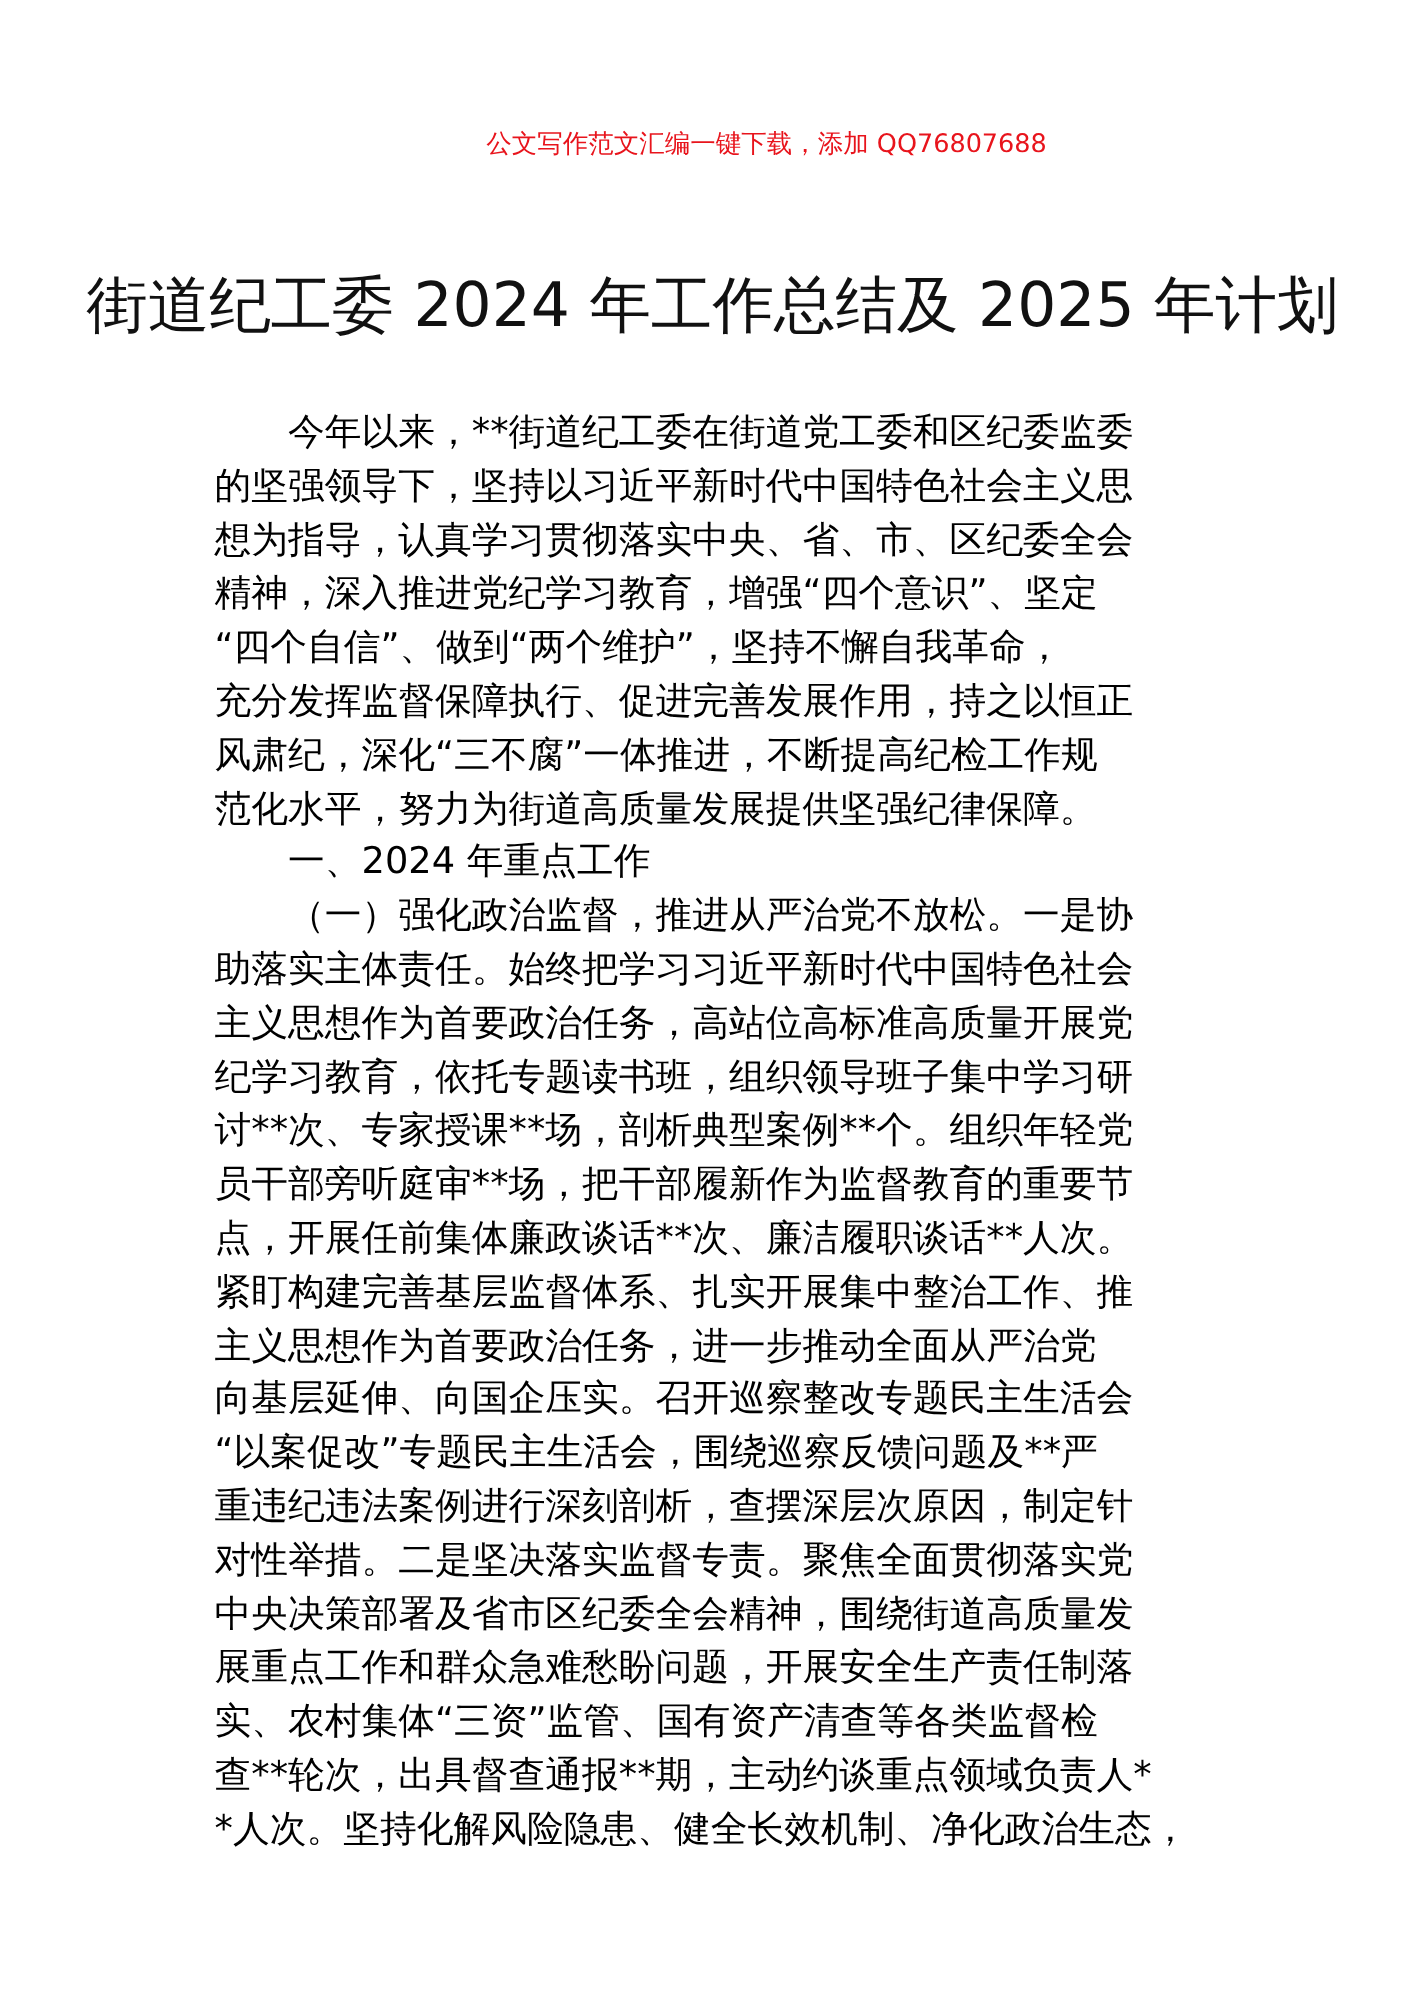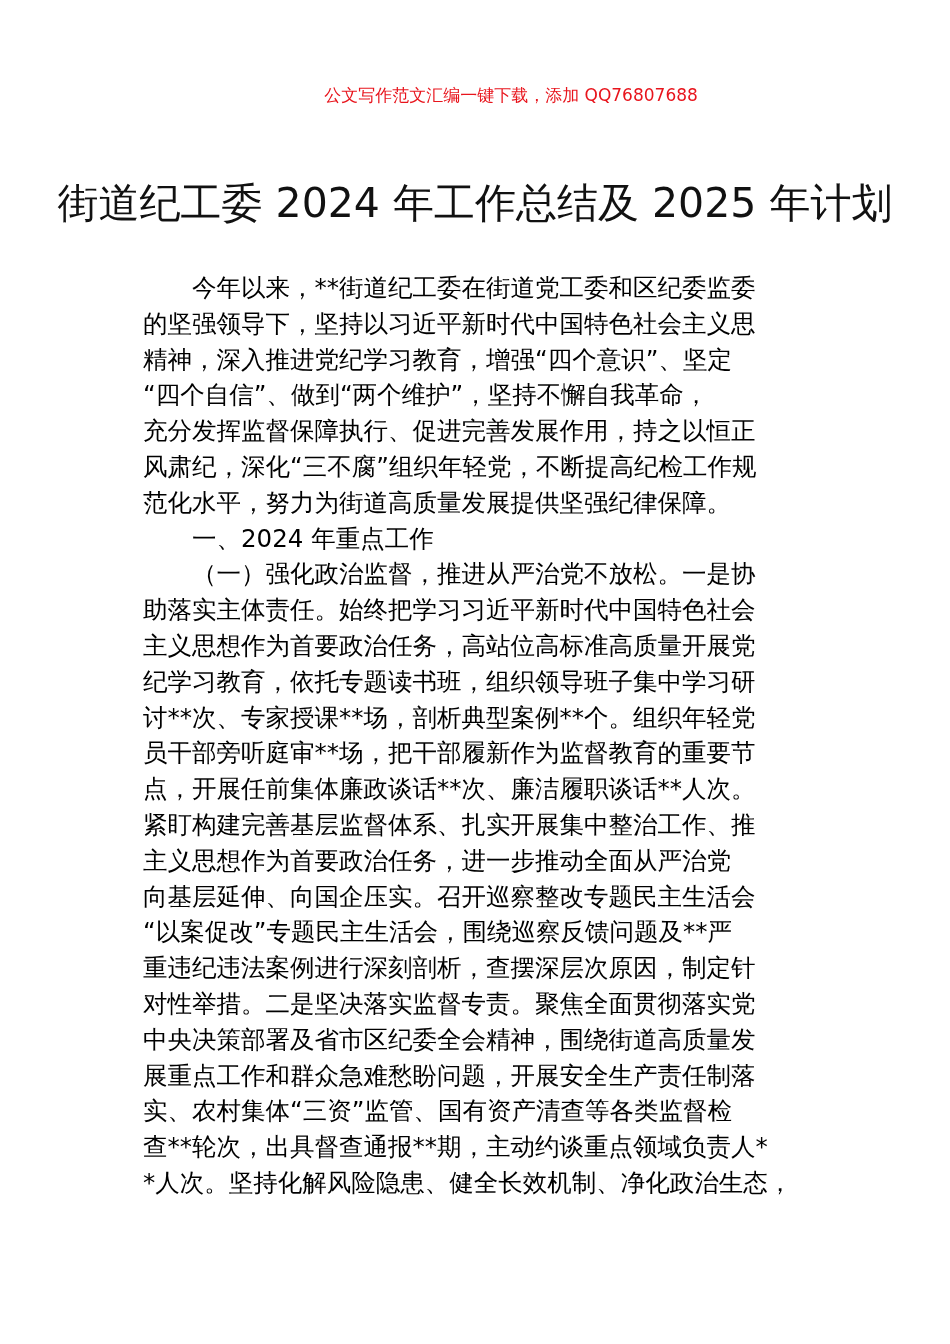--- a/index.html
+++ b/index.html
@@ -27,24 +27,25 @@
 </head>
 <body>
 
 <div class="page">
   <div class="banner">公文写作范文汇编一键下载，添加 QQ76807688</div>
   <div class="title">街道纪工委 2024 年工作总结及 2025 年计划</div>
 
   <div class="body-text">
     <span class="line indent">今年以来，**街道纪工委在街道党工委和区纪委监委</span>
     <span class="line">的坚强领导下，坚持以习近平新时代中国特色社会主义思</span>
+    <span class="line">想为指导，认真学习贯彻落实中央、省、市、区纪委全会</span>
     <span class="line">精神，深入推进党纪学习教育，增强“四个意识”、坚定</span>
     <span class="line">“四个自信”、做到“两个维护”，坚持不懈自我革命，</span>
     <span class="line">充分发挥监督保障执行、促进完善发展作用，持之以恒正</span>
-    <span class="line">风肃纪，深化“三不腐”组织年轻党，不断提高纪检工作规</span>
+    <span class="line">风肃纪，深化“三不腐”一体推进，不断提高纪检工作规</span>
     <span class="line">范化水平，努力为街道高质量发展提供坚强纪律保障。</span>
     <span class="line indent">一、2024 年重点工作</span>
     <span class="line indent">（一）强化政治监督，推进从严治党不放松。一是协</span>
     <span class="line">助落实主体责任。始终把学习习近平新时代中国特色社会</span>
     <span class="line">主义思想作为首要政治任务，高站位高标准高质量开展党</span>
     <span class="line">纪学习教育，依托专题读书班，组织领导班子集中学习研</span>
     <span class="line">讨**次、专家授课**场，剖析典型案例**个。组织年轻党</span>
     <span class="line">员干部旁听庭审**场，把干部履新作为监督教育的重要节</span>
     <span class="line">点，开展任前集体廉政谈话**次、廉洁履职谈话**人次。</span>
     <span class="line">紧盯构建完善基层监督体系、扎实开展集中整治工作、推</span>

